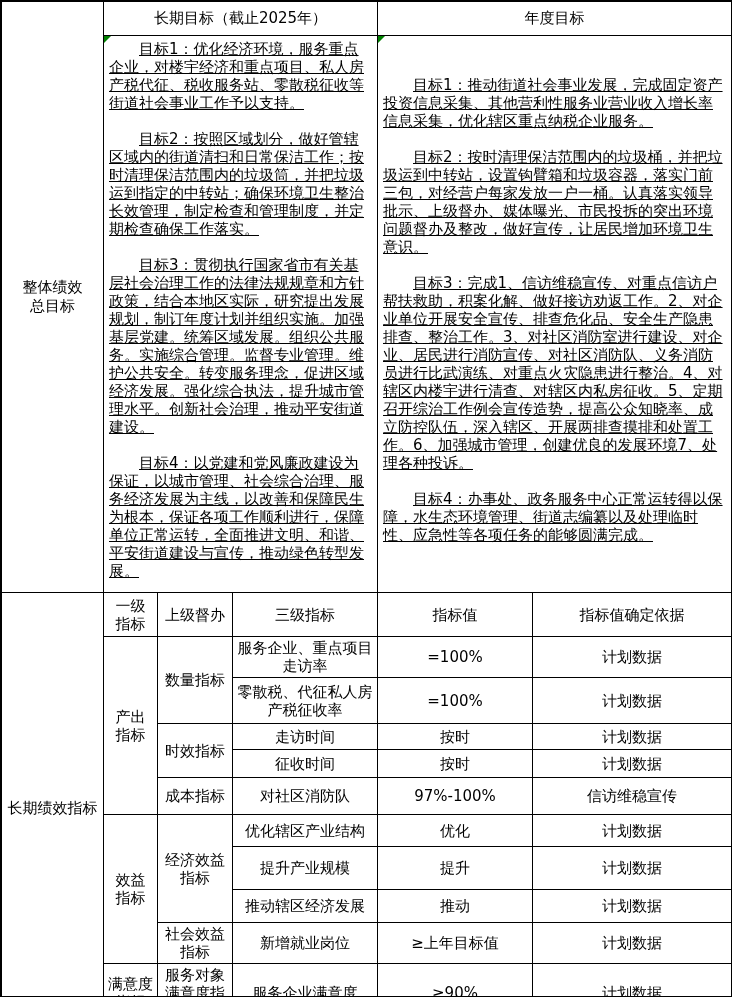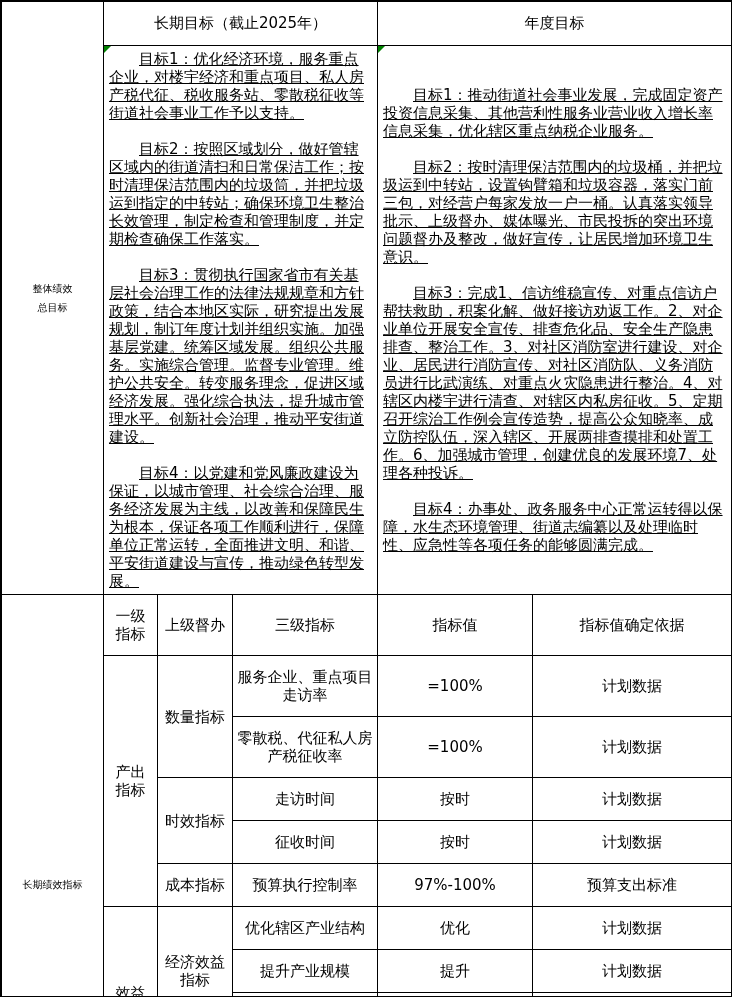--- a/index.html
+++ b/index.html
@@ -7,38 +7,38 @@
     width:732px;height:997px;box-sizing:border-box;
     border:1px solid #000;background:#fff;color:#000;
     font-family:"DejaVu Sans","Liberation Sans",sans-serif;
     overflow:hidden;
   }
   table{border-collapse:collapse;table-layout:fixed;width:730px;}
   .t2,.t3{margin-top:-1px;}
   td{
     border:1px solid #000;box-sizing:border-box;overflow:hidden;
     font-size:15px;color:#000;vertical-align:middle;text-align:center;
-    padding:12px 3px;
+    padding:2px 3px;
   }
   
   .hdr-cell{height:34px;font-size:15px;}
   .goal-cell{
     position:relative;vertical-align:middle;text-align:left;
     padding:4px 5px;
   }
   .goal-cell p{
     margin:0 0 18px 0;text-indent:2em;line-height:18px;font-size:15px;text-decoration:underline;
   }
-  .goal-cell p:last-child{margin-bottom:0;}
+  .goal-cell p:last-child{margin-bottom:8px;}
   .corner-tri{
     position:absolute;top:0;left:0;width:0;height:0;
     border-top:7px solid #008000;border-right:7px solid transparent;
   }
   .pre{white-space:pre-line;}
-  .row-label-cell{font-size:10px;line-height:19px;}
+  .row-label-cell{font-size:15px;line-height:19px;}
   
   .mid-label{font-weight:bold;font-size:15px;}
   .mid-text{
     text-align:left;font-size:15px;line-height:20px;padding:2px 5px;
   }
   
   .t3 td{line-height:18px;}
 </style>
 </head>
 <body>
@@ -116,23 +116,23 @@
       <td>按时</td>
       <td>计划数据</td>
     </tr>
     <tr style="height:28px;">
       <td>征收时间</td>
       <td>按时</td>
       <td>计划数据</td>
     </tr>
     <tr style="height:37px;">
       <td>成本指标</td>
-      <td>预算执行控制率</td>
+      <td>对社区消防队</td>
       <td>97%-100%</td>
-      <td>预算支出标准</td>
+      <td>信访维稳宣传</td>
     </tr>
     <tr style="height:32px;">
       <td rowspan="4" class="pre">效益
 指标</td>
       <td rowspan="3">经济效益指标</td>
       <td>优化辖区产业结构</td>
       <td>优化</td>
       <td>计划数据</td>
     </tr>
     <tr style="height:43px;">

